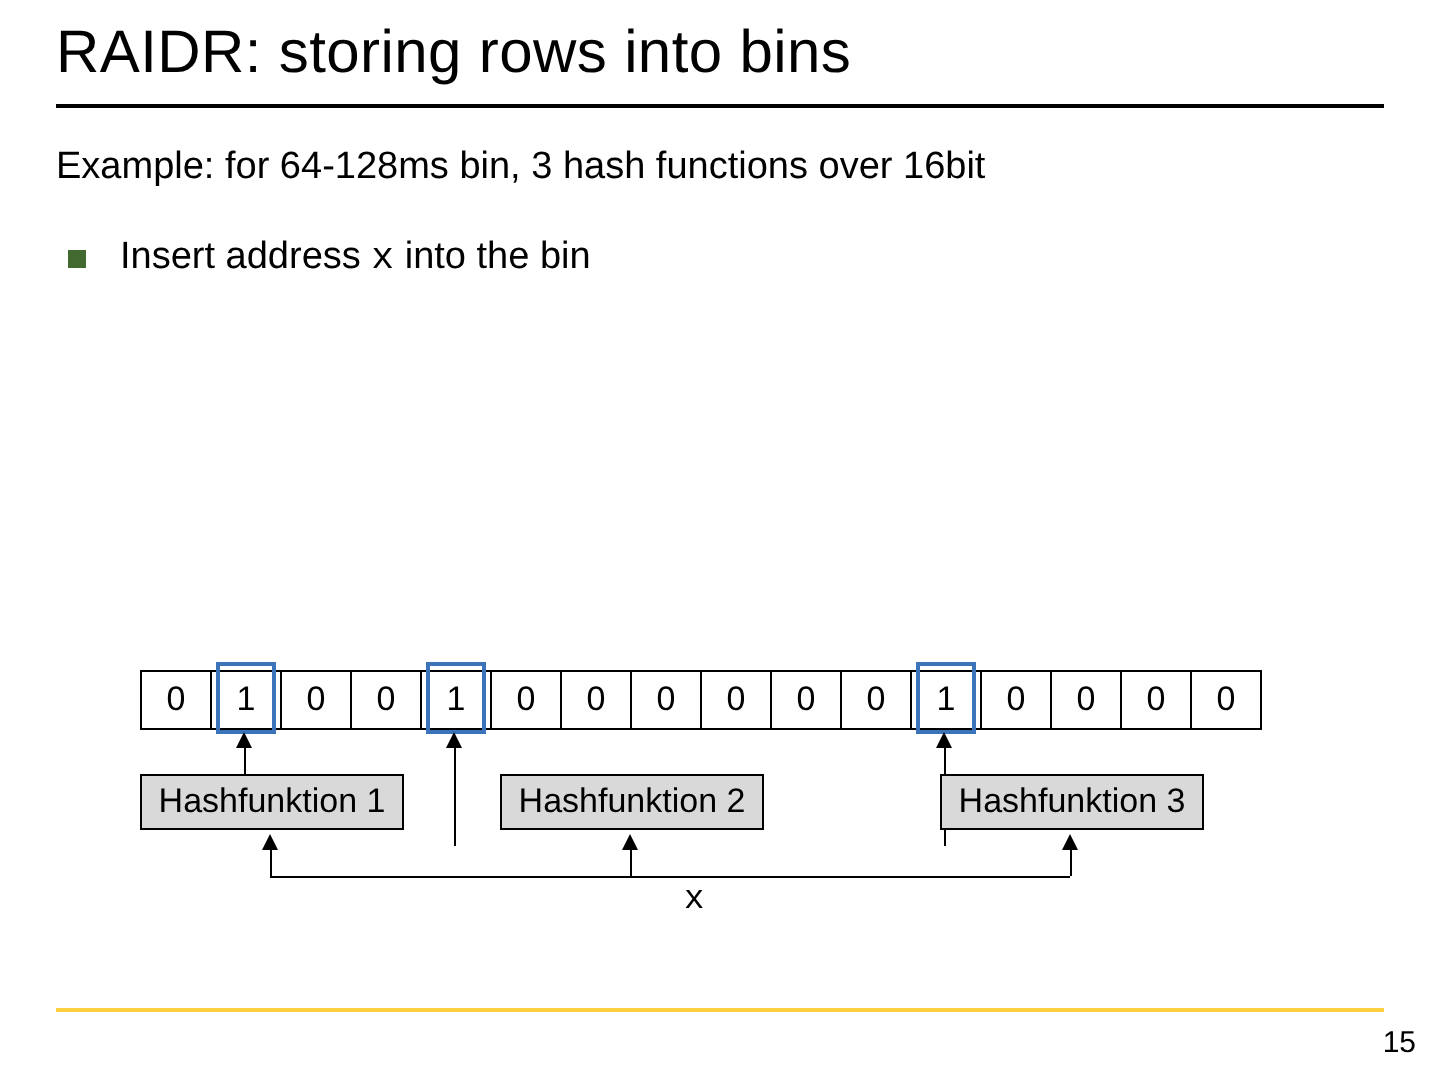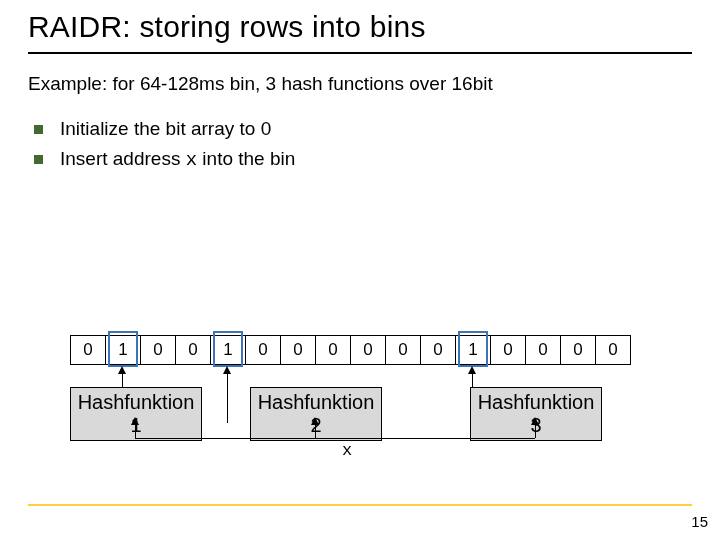--- a/index.html
+++ b/index.html
@@ -93,21 +93,21 @@
   .hash-boxes {
     position: absolute;
     top: 52px;
     left: 0;
     width: 100%;
   }
   .hash-box {
     position: absolute;
     border: 1px solid #000;
     background: #d9d9d9;
-    font-size: 20px;
+    font-size: 17px;
     padding: 3px 0;
     text-align: center;
     width: 130px;
   }
   .arrow-up {
     position: absolute;
     width: 0;
     height: 0;
     border-left: 4px solid transparent;
     border-right: 4px solid transparent;
@@ -158,24 +158,20 @@
 </head>
 <body>
 
 <div class="slide">
 
   <div class="title">RAIDR: storing rows into bins</div>
 
   <div class="body-text">
     <div class="example-line">Example:  for 64-128ms bin, 3 hash functions over 16bit</div>
     <ul class="bullets">
-      <li>
-        <span class="bullet-icon"></span>
-        <span>Initialize the bit array to 0</span>
-      </li>
       <li>
         <span class="bullet-icon"></span>
         <span>Insert address </span><span class="monox">x</span><span> into the bin</span>
       </li>
     </ul>
   </div>
 
   <div class="diagram">
     <div class="bitrow">
       <div class="cell">0</div>

